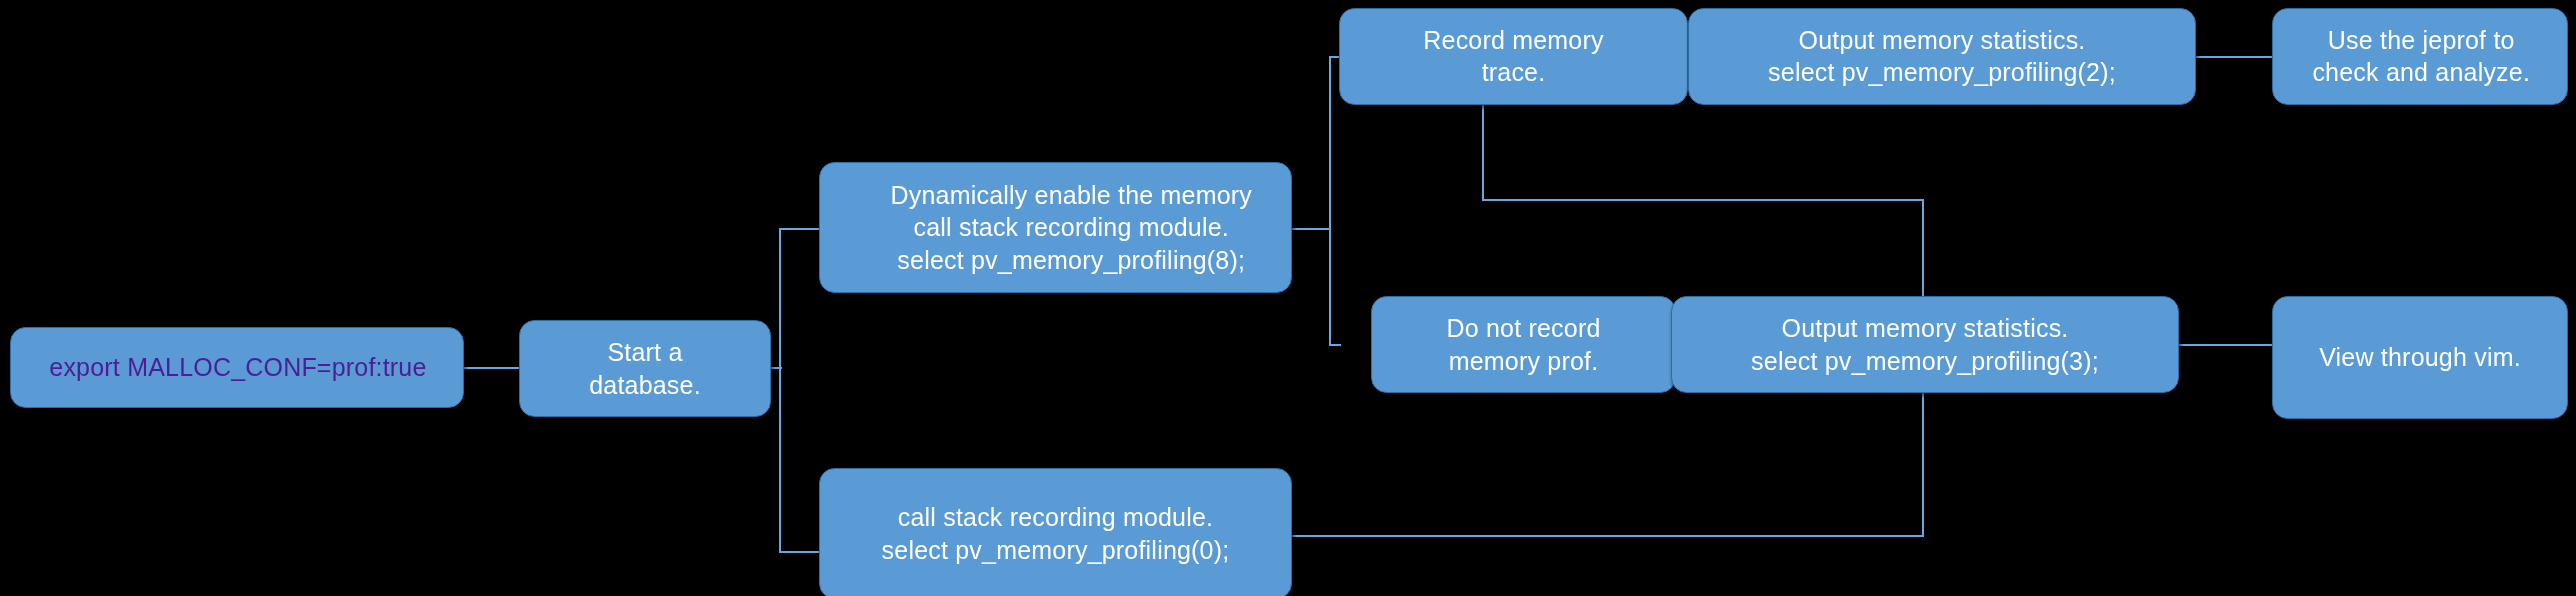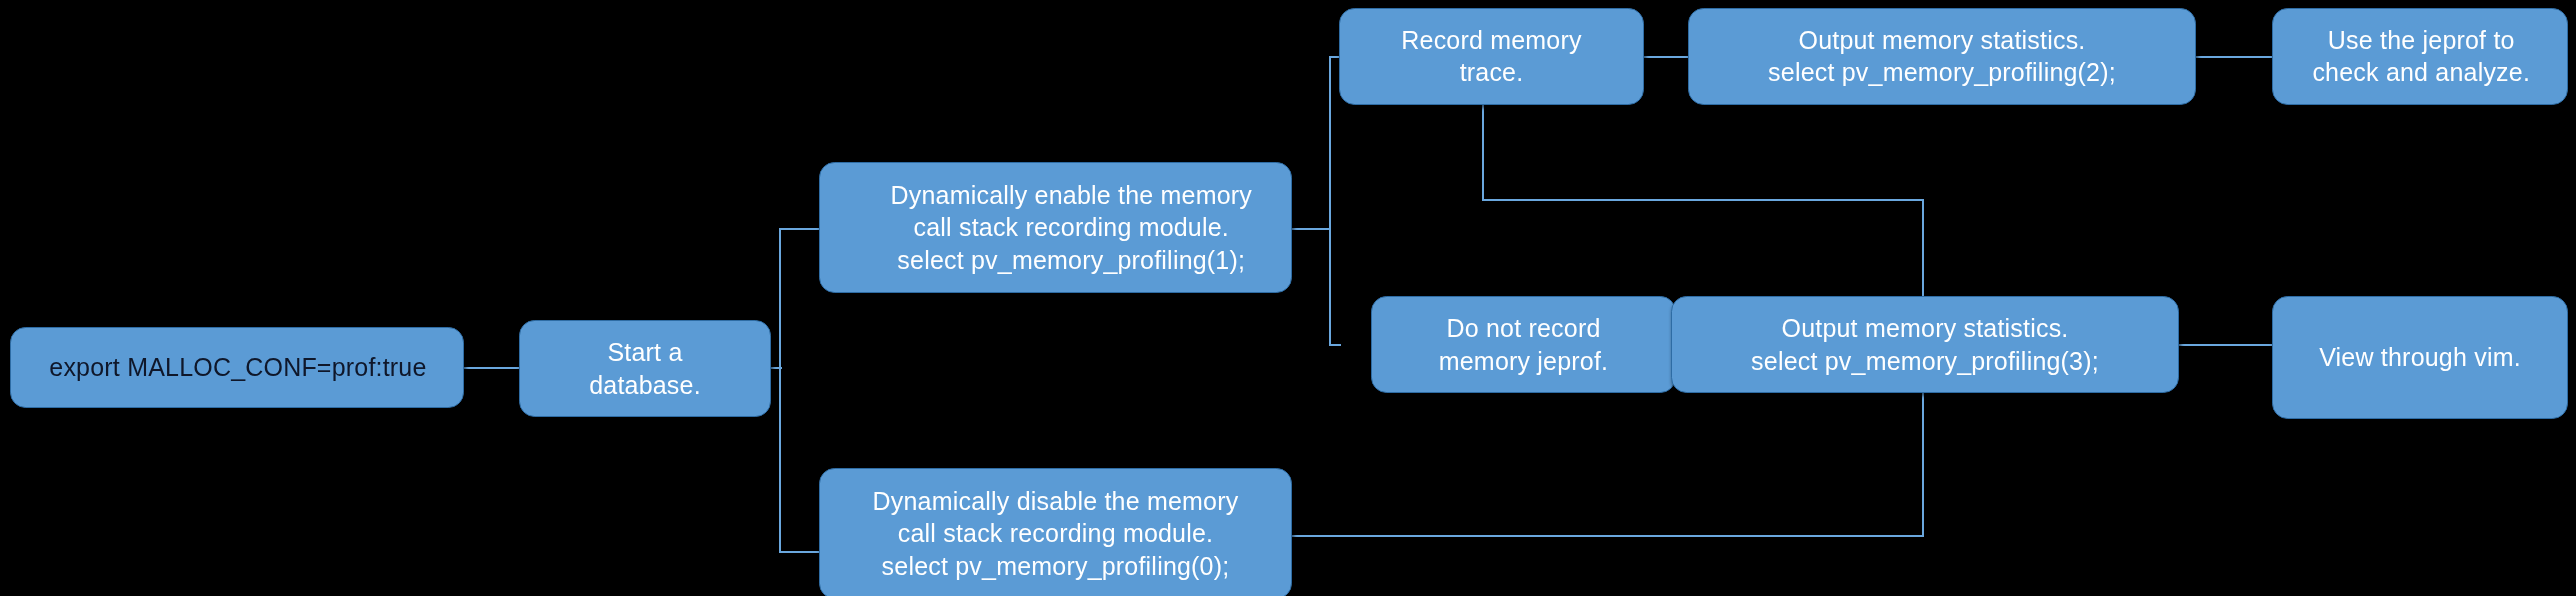--- a/index.html
+++ b/index.html
@@ -59,55 +59,54 @@
       <div class="conn h" style="left: 1644px; top: 344px; background: rgb(106, 167, 222); width: 29px;"></div>
       <div class="conn h" style="left: 2196px; top: 56px; background: rgb(106, 167, 222); width: 77px;"></div>
       <div class="conn h" style="left: 2179px; top: 344px; background: rgb(106, 167, 222); width: 95px;"></div>
       <div class="conn v" style="left: 1482px; top: 104px; background: rgb(106, 167, 222); height: 97px;"></div>
       <div class="conn h" style="left: 1482px; top: 199px; background: rgb(106, 167, 222); width: 442px;"></div>
       <div class="conn v" style="left: 1922px; top: 199px; background: rgb(106, 167, 222); height: 99px;"></div>
       <div class="conn h" style="left: 1292px; top: 535px; background: rgb(106, 167, 222); width: 632px;"></div>
       <div class="conn v" style="left: 1922px; top: 392px; background: rgb(106, 167, 222); height: 145px;"></div>
     </div>
   <div id="node-layer">
-      <div class="node" style="left: 9.7px; top: 327px; width: 454px; height: 81px; background: rgb(91, 155, 213); border-color: rgb(46, 108, 164); color: #0f172a; padding-left: 16px;">
+      <div class="node" style="left: 9.7px; top: 327px; width: 454px; height: 81px; background: rgb(91, 155, 213); border-color: rgb(46, 108, 164); color: #4c1d95; padding-left: 16px;">
         <div class="txt">
           <span>export MALLOC_CONF=prof:true</span>
         </div>
       </div>
       <div class="node" style="left: 519px; top: 320px; width: 252px; height: 97px; background: rgb(91, 155, 213); border-color: rgb(46, 108, 164); color: rgb(255, 255, 255);">
         <div class="txt">
           <span>Start a</span>
           <span>database.</span>
         </div>
       </div>
       <div class="node" style="left: 819px; top: 162px; width: 473px; height: 131px; background: rgb(91, 155, 213); border-color: rgb(46, 108, 164); color: rgb(255, 255, 255); padding-left: 45px;">
         <div class="txt">
           <span>Dynamically enable the memory</span>
           <span>call stack recording module.</span>
-          <span>select pv_memory_profiling(1);</span>
+          <span>select pv_memory_profiling(8);</span>
         </div>
       </div>
       <div class="node" style="left: 819px; top: 468px; width: 473px; height: 131px; background: rgb(91, 155, 213); border-color: rgb(46, 108, 164); color: rgb(255, 255, 255);">
         <div class="txt">
-          <span>Dynamically disable the memory</span>
           <span>call stack recording module.</span>
           <span>select pv_memory_profiling(0);</span>
         </div>
       </div>
-      <div class="node" style="left: 1339px; top: 7.7px; width: 305px; height: 97px; background: rgb(91, 155, 213); border-color: rgb(46, 108, 164); color: rgb(255, 255, 255);">
+      <div class="node" style="left: 1339px; top: 7.7px; width: 349px; height: 97px; background: rgb(91, 155, 213); border-color: rgb(46, 108, 164); color: rgb(255, 255, 255);">
         <div class="txt">
           <span>Record memory</span>
           <span>trace.</span>
         </div>
       </div>
       <div class="node" style="left: 1339px; top: 296px; width: 305px; height: 97px; background: rgb(91, 155, 213); border-color: rgb(46, 108, 164); color: rgb(255, 255, 255); margin-left: 32px;">
         <div class="txt">
           <span>Do not record</span>
-          <span>memory jeprof.</span>
+          <span>memory prof.</span>
         </div>
       </div>
       <div class="node" style="left: 1688px; top: 7.7px; width: 508px; height: 97px; background: rgb(91, 155, 213); border-color: rgb(46, 108, 164); color: rgb(255, 255, 255);">
         <div class="txt">
           <span>Output memory statistics.</span>
           <span>select pv_memory_profiling(2);</span>
         </div>
       </div>
       <div class="node" style="left: 1671px; top: 296px; width: 508px; height: 97px; background: rgb(91, 155, 213); border-color: rgb(46, 108, 164); color: rgb(255, 255, 255);">
         <div class="txt">

